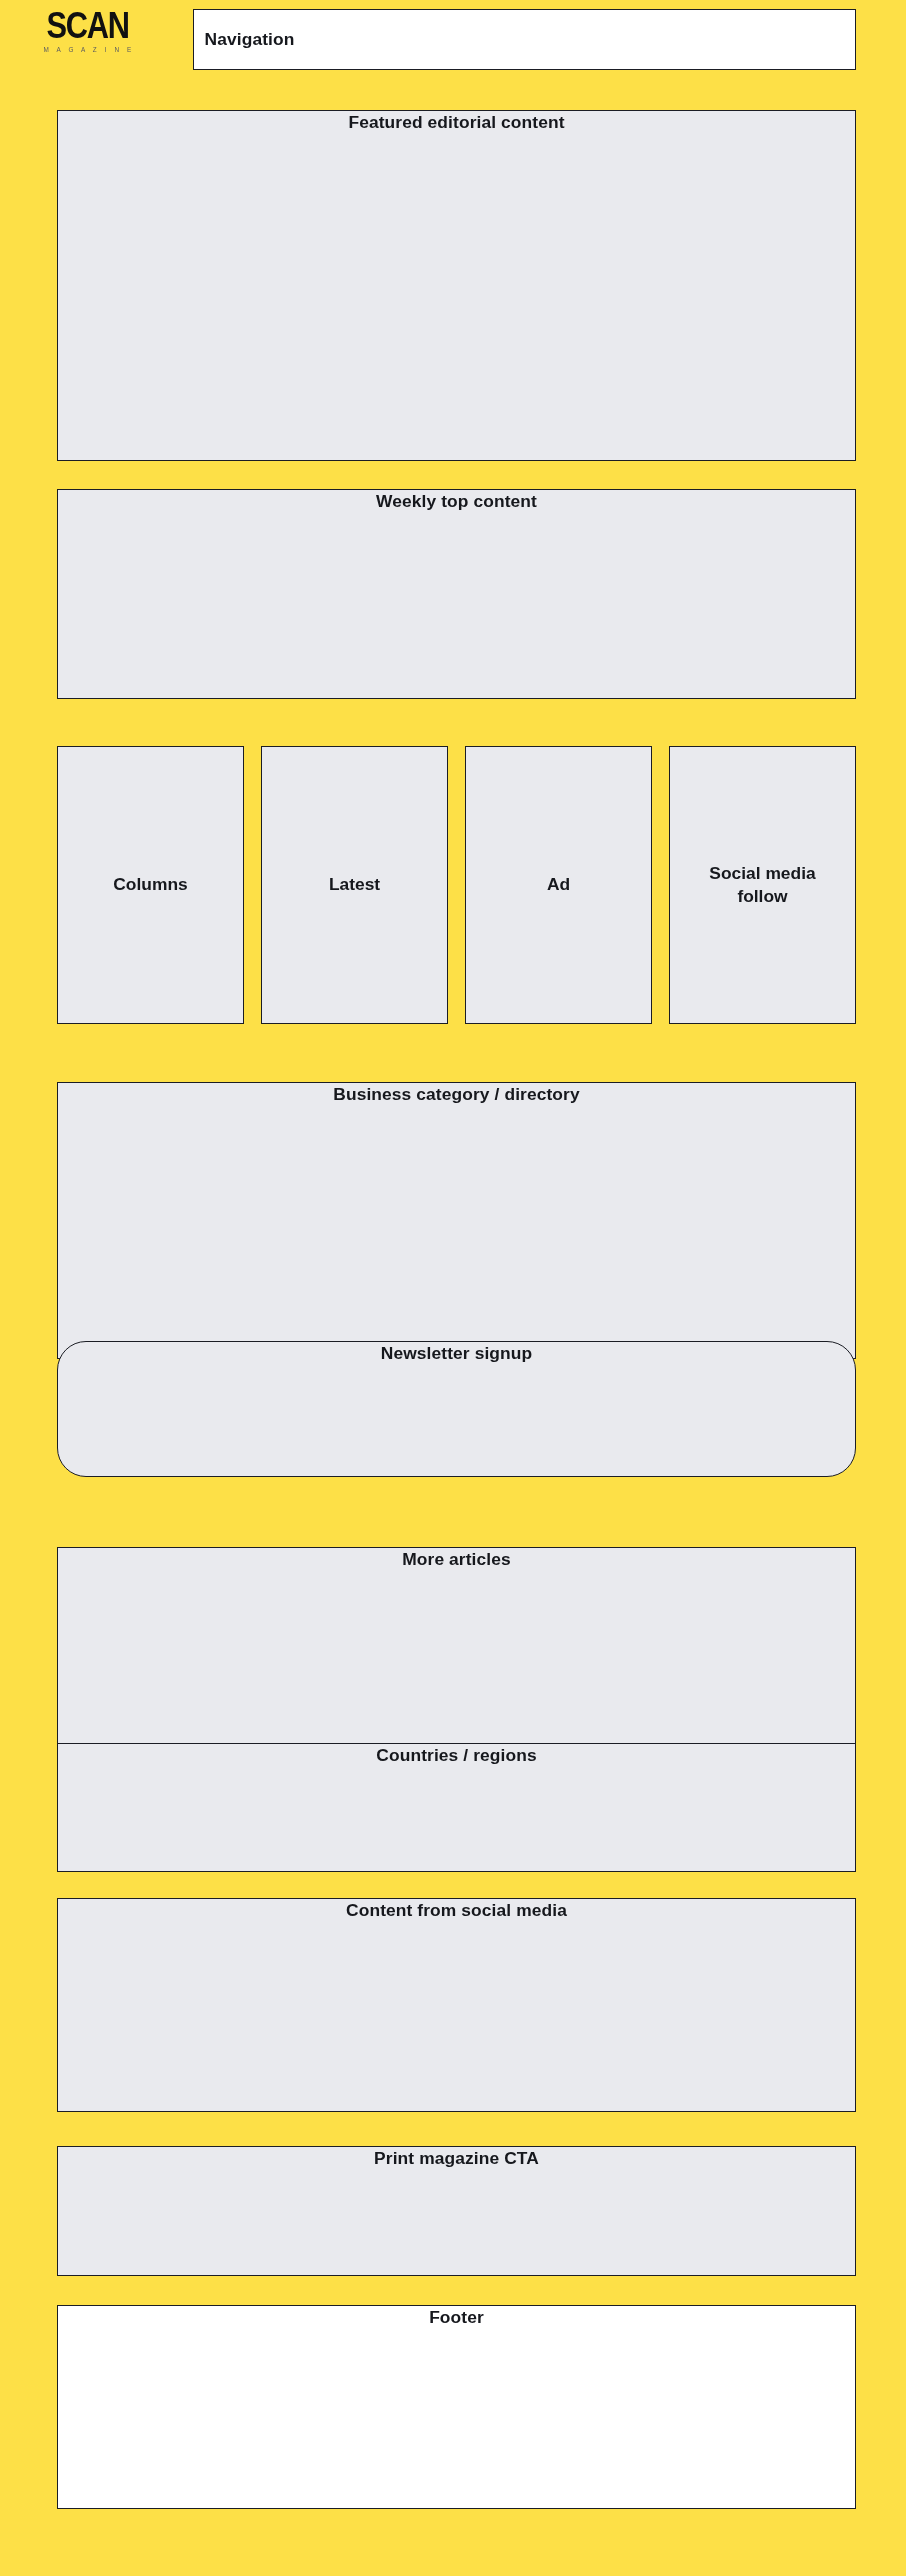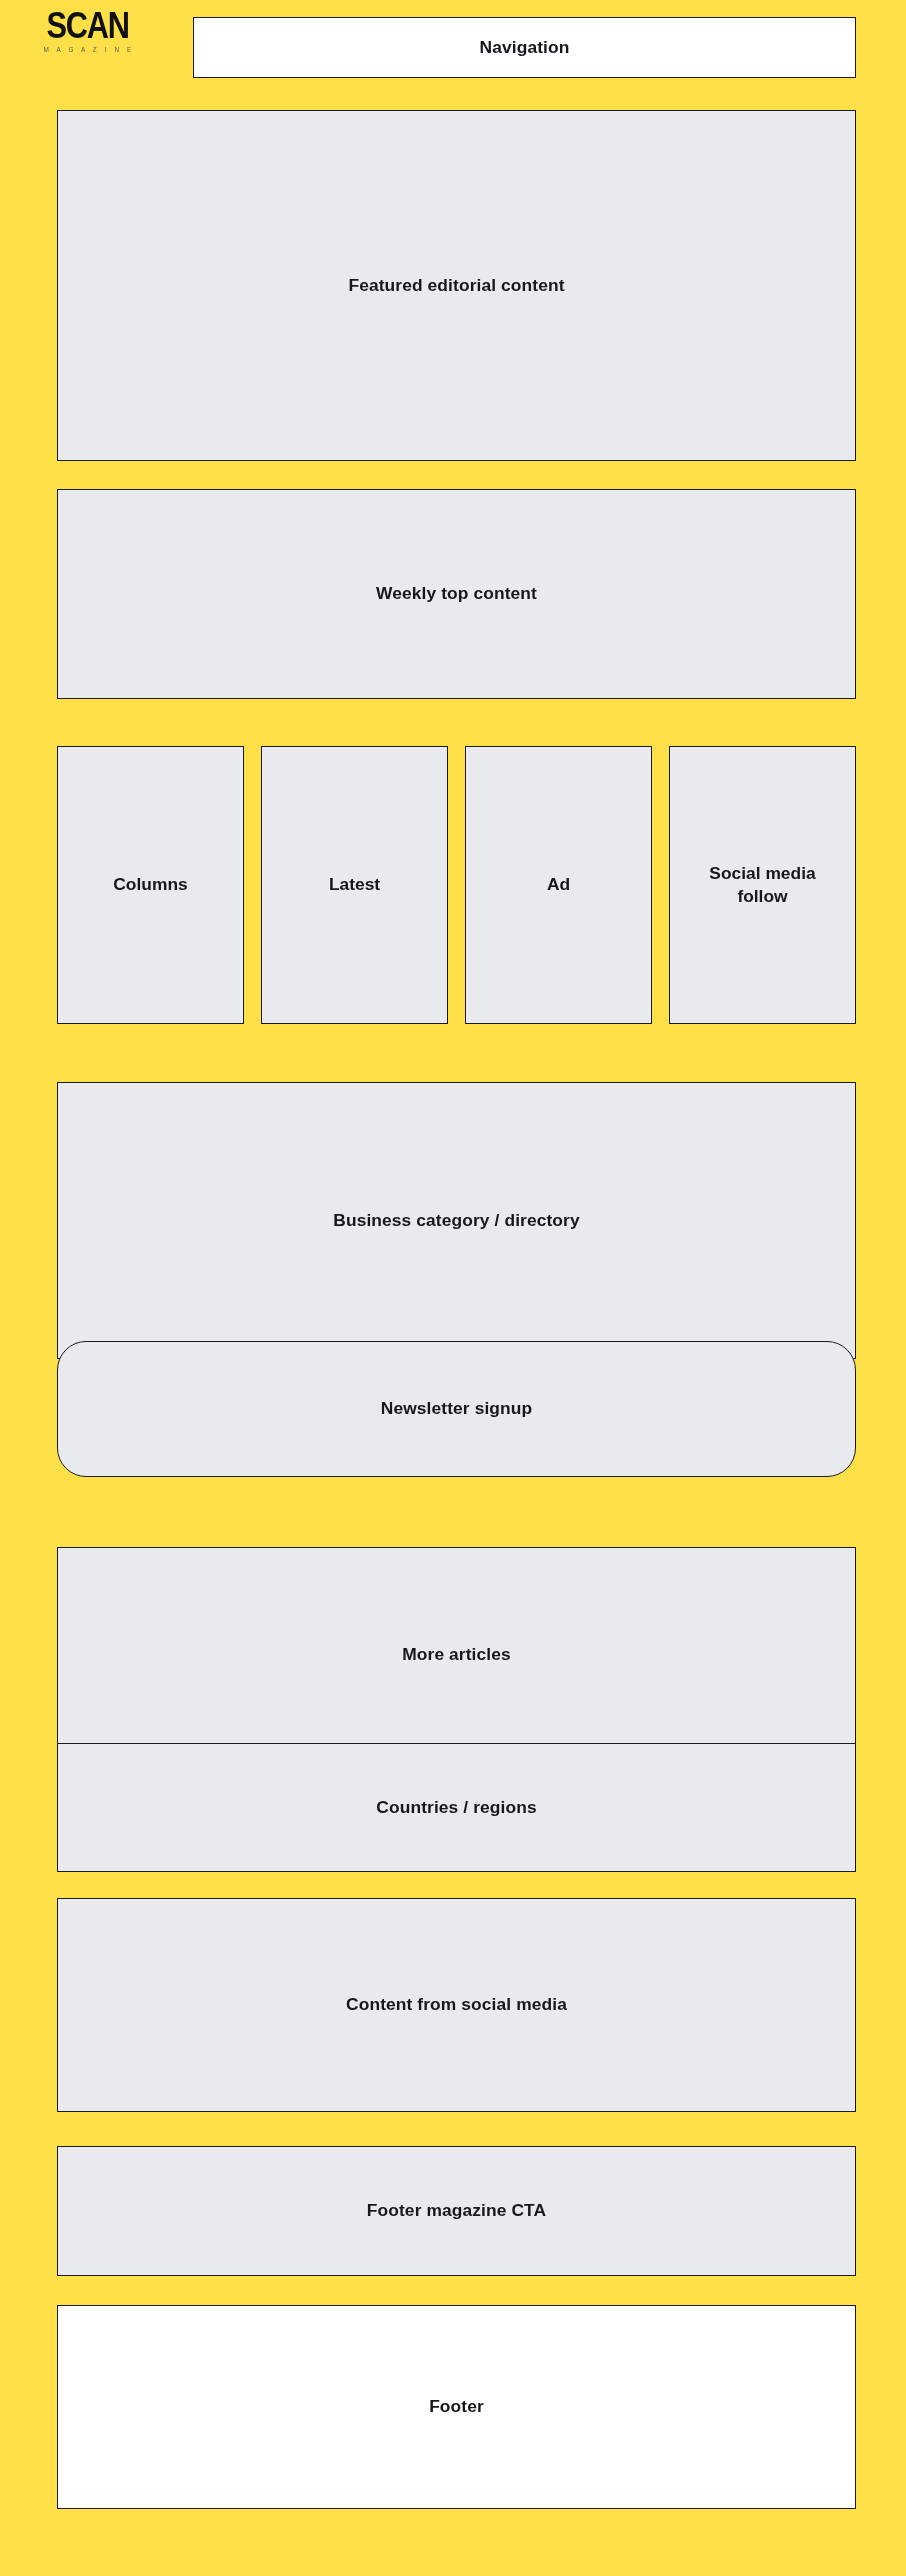--- a/index.html
+++ b/index.html
@@ -62,39 +62,38 @@
     letter-spacing: 3.1px;
     color: #5b5b5f;
     margin-top: 5.3px;
     padding-left: 3px;
     white-space: nowrap;
   }
 
   .nav-box {
     position: absolute;
     left: 193px;
-    top: 17px;
+    top: 9px;
     width: 663px;
     height: 61px;
     background: #ffffff;
     border: 1.5px solid #1b1d24;
     display: flex;
     align-items: center;
-    justify-content: center;
   }
 
   
   .block {
     position: absolute;
     left: 57px;
     width: 799px;
     background: #e9eaee;
     border: 1.5px solid #1b1d24;
     display: flex;
-    align-items: center;
+    align-items: flex-start;
     justify-content: center;
     text-align: center;
   }
 
   .block.white { background: #ffffff; }
 
   .block-label,
   .nav-label {
     font-family: "Liberation Sans", sans-serif;
     font-weight: 700;
@@ -209,21 +208,21 @@
 
   <div class="block" id="block-countries">
     <span class="block-label">Countries / regions</span>
   </div>
 
   <div class="block" id="block-socialfeed">
     <span class="block-label">Content from social media</span>
   </div>
 
   <div class="block" id="block-printcta">
-    <span class="block-label">Footer magazine CTA</span>
+    <span class="block-label">Print magazine CTA</span>
   </div>
 
   <div class="block white" id="block-footer">
     <span class="block-label">Footer</span>
   </div>
 
 </div>
 
 
 </body></html>

